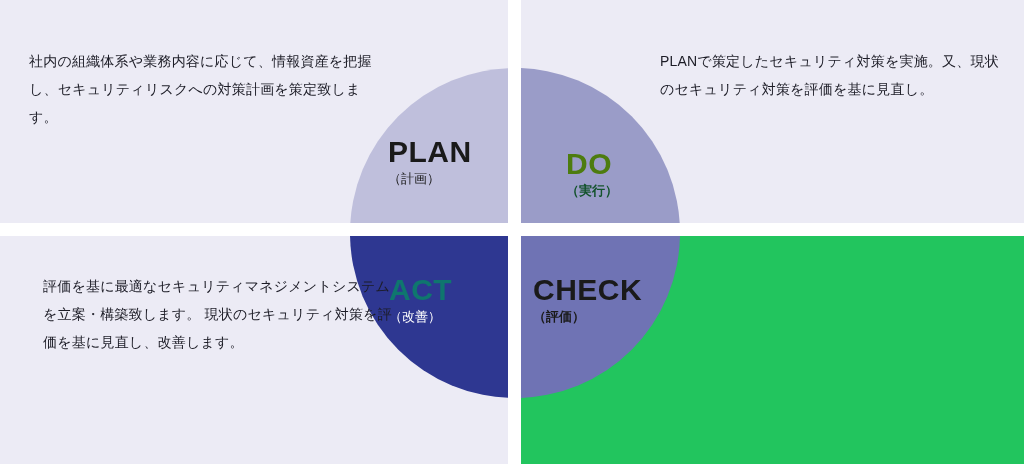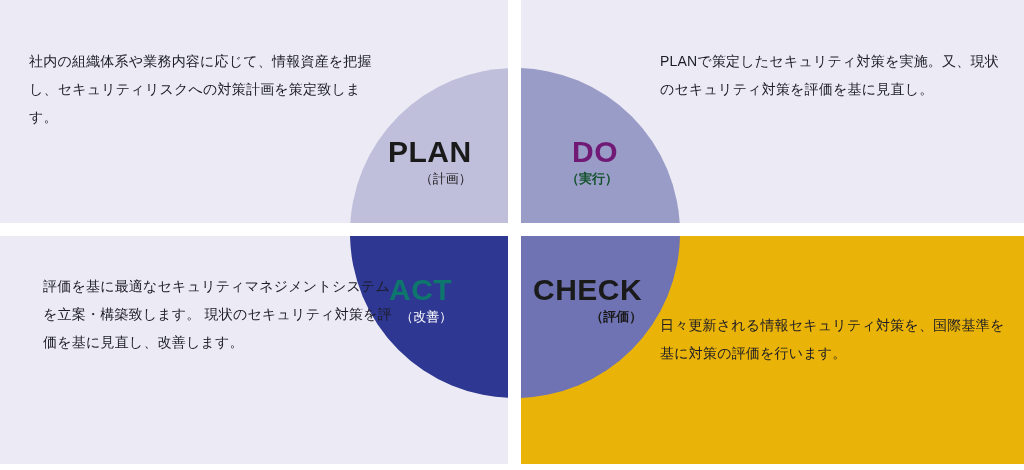--- a/index.html
+++ b/index.html
@@ -40,21 +40,21 @@
   }
   
   .panel-plan  .wedge { left: 350px;  top: 68px;   background: #bfbfdc; }
   .panel-do    .wedge { left: -171px; top: 68px;   background: #9a9cc8; }
   .panel-act   .wedge { left: 350px;  top: -168px; background: #2e3791; }
   .panel-check .wedge { left: -171px; top: -168px; background: #6f73b4; }
 
   
   .wedge-label {
     position: absolute;
-    text-align: right;
+    text-align: left;
     line-height: 1;
     white-space: nowrap;
     user-select: none;
   }
   .wedge-title {
     display: block;
     font-size: 30px;
     font-weight: bold;
     letter-spacing: 0.5px;
     color: #1a1a1a;
@@ -98,37 +98,36 @@
     <div class="wedge-label">
       <span class="wedge-title" style="color: rgb(26, 26, 26);">PLAN</span>
       <span class="wedge-sub" style="color: rgb(26, 26, 26);">（計画）</span>
     </div>
     <div class="body-text">社内の組織体系や業務内容に応じて、情報資産を把握し、セキュリティリスクへの対策計画を策定致します。</div>
   </div>
 
   <div class="panel panel-do" style="background: rgb(236, 235, 245);">
     <div class="wedge" style="background: rgb(154, 156, 200);"></div>
     <div class="wedge-label">
-      <span class="wedge-title" style="color: #701a75;">DO</span>
+      <span class="wedge-title" style="color: #4d7c0f; margin-top: 12px;">DO</span>
       <span class="wedge-sub" style="color: #14532d; font-weight: bold;">（実行）</span>
     </div>
     <div class="body-text">PLANで策定したセキュリティ対策を実施。又、現状のセキュリティ対策を評価を基に見直し。</div>
   </div>
 
   <div class="panel panel-act" style="background: rgb(236, 235, 245);">
     <div class="wedge" style="background: rgb(46, 55, 145);"></div>
     <div class="wedge-label light">
       <span class="wedge-title" style="color: #0f766e;">ACT</span>
       <span class="wedge-sub" style="color: rgb(255, 255, 255);">（改善）</span>
     </div>
     <div class="body-text">評価を基に最適なセキュリティマネジメントシステムを立案・構築致します。 現状のセキュリティ対策を評価を基に見直し、改善します。</div>
   </div>
 
-  <div class="panel panel-check" style="background: #eab308;">
+  <div class="panel panel-check" style="background: #22c55e;">
     <div class="wedge" style="background: rgb(111, 115, 180);"></div>
     <div class="wedge-label">
       <span class="wedge-title" style="color: rgb(26, 26, 26);">CHECK</span>
       <span class="wedge-sub" style="color: rgb(26, 26, 26); font-weight: bold;">（評価）</span>
     </div>
-    <div class="body-text">日々更新される情報セキュリティ対策を、国際基準を基に対策の評価を行います。</div>
   </div>
 
 </div>
 
 </body></html>

